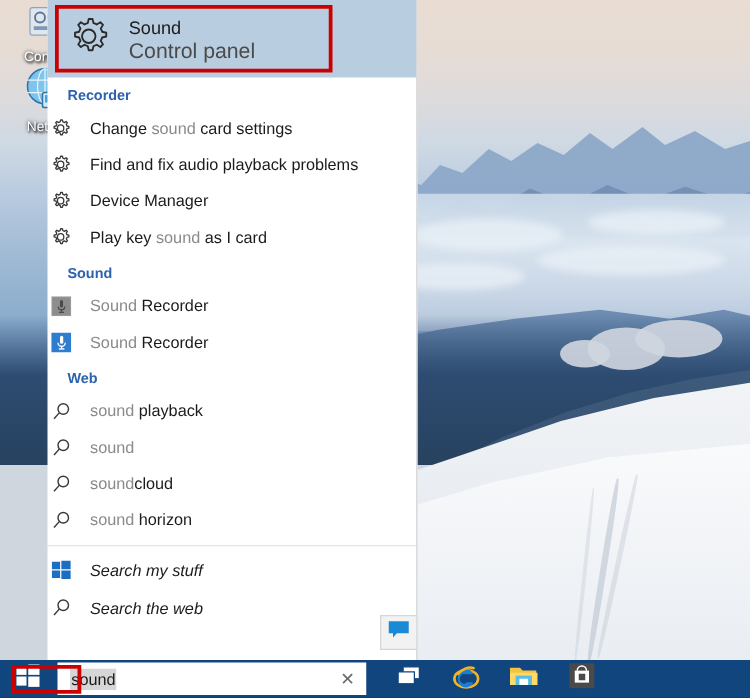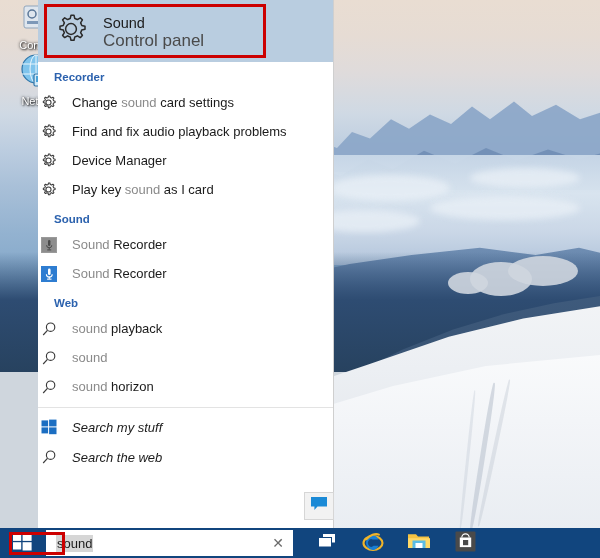--- a/index.html
+++ b/index.html
@@ -466,20 +466,29 @@
       <div class="row">
         <span class="ico">
           <svg width="16" height="16" viewBox="0 0 16 16">
             <circle cx="9.6" cy="6.2" r="4.2" fill="none" stroke="#3a3a3a" stroke-width="1.15"></circle>
             <line x1="6.4" y1="9.3" x2="2.2" y2="14" stroke="#3a3a3a" stroke-width="1.15"></line>
           </svg>
         </span>
         <span class="lbl"><span class="dim">sound</span><span class="strong"></span></span>
       </div>
 
+      <div class="row">
+        <span class="ico">
+          <svg width="16" height="16" viewBox="0 0 16 16">
+            <circle cx="9.6" cy="6.2" r="4.2" fill="none" stroke="#3a3a3a" stroke-width="1.15"></circle>
+            <line x1="6.4" y1="9.3" x2="2.2" y2="14" stroke="#3a3a3a" stroke-width="1.15"></line>
+          </svg>
+        </span>
+        <span class="lbl"><span class="dim">sound</span><span class="strong">cloud</span></span>
+      </div>
 
 
       <div class="row">
         <span class="ico">
           <svg width="16" height="16" viewBox="0 0 16 16">
             <circle cx="9.6" cy="6.2" r="4.2" fill="none" stroke="#3a3a3a" stroke-width="1.15"></circle>
             <line x1="6.4" y1="9.3" x2="2.2" y2="14" stroke="#3a3a3a" stroke-width="1.15"></line>
           </svg>
         </span>
         <span class="lbl"><span class="dim">sound</span><span class="strong"> horizon</span></span>

